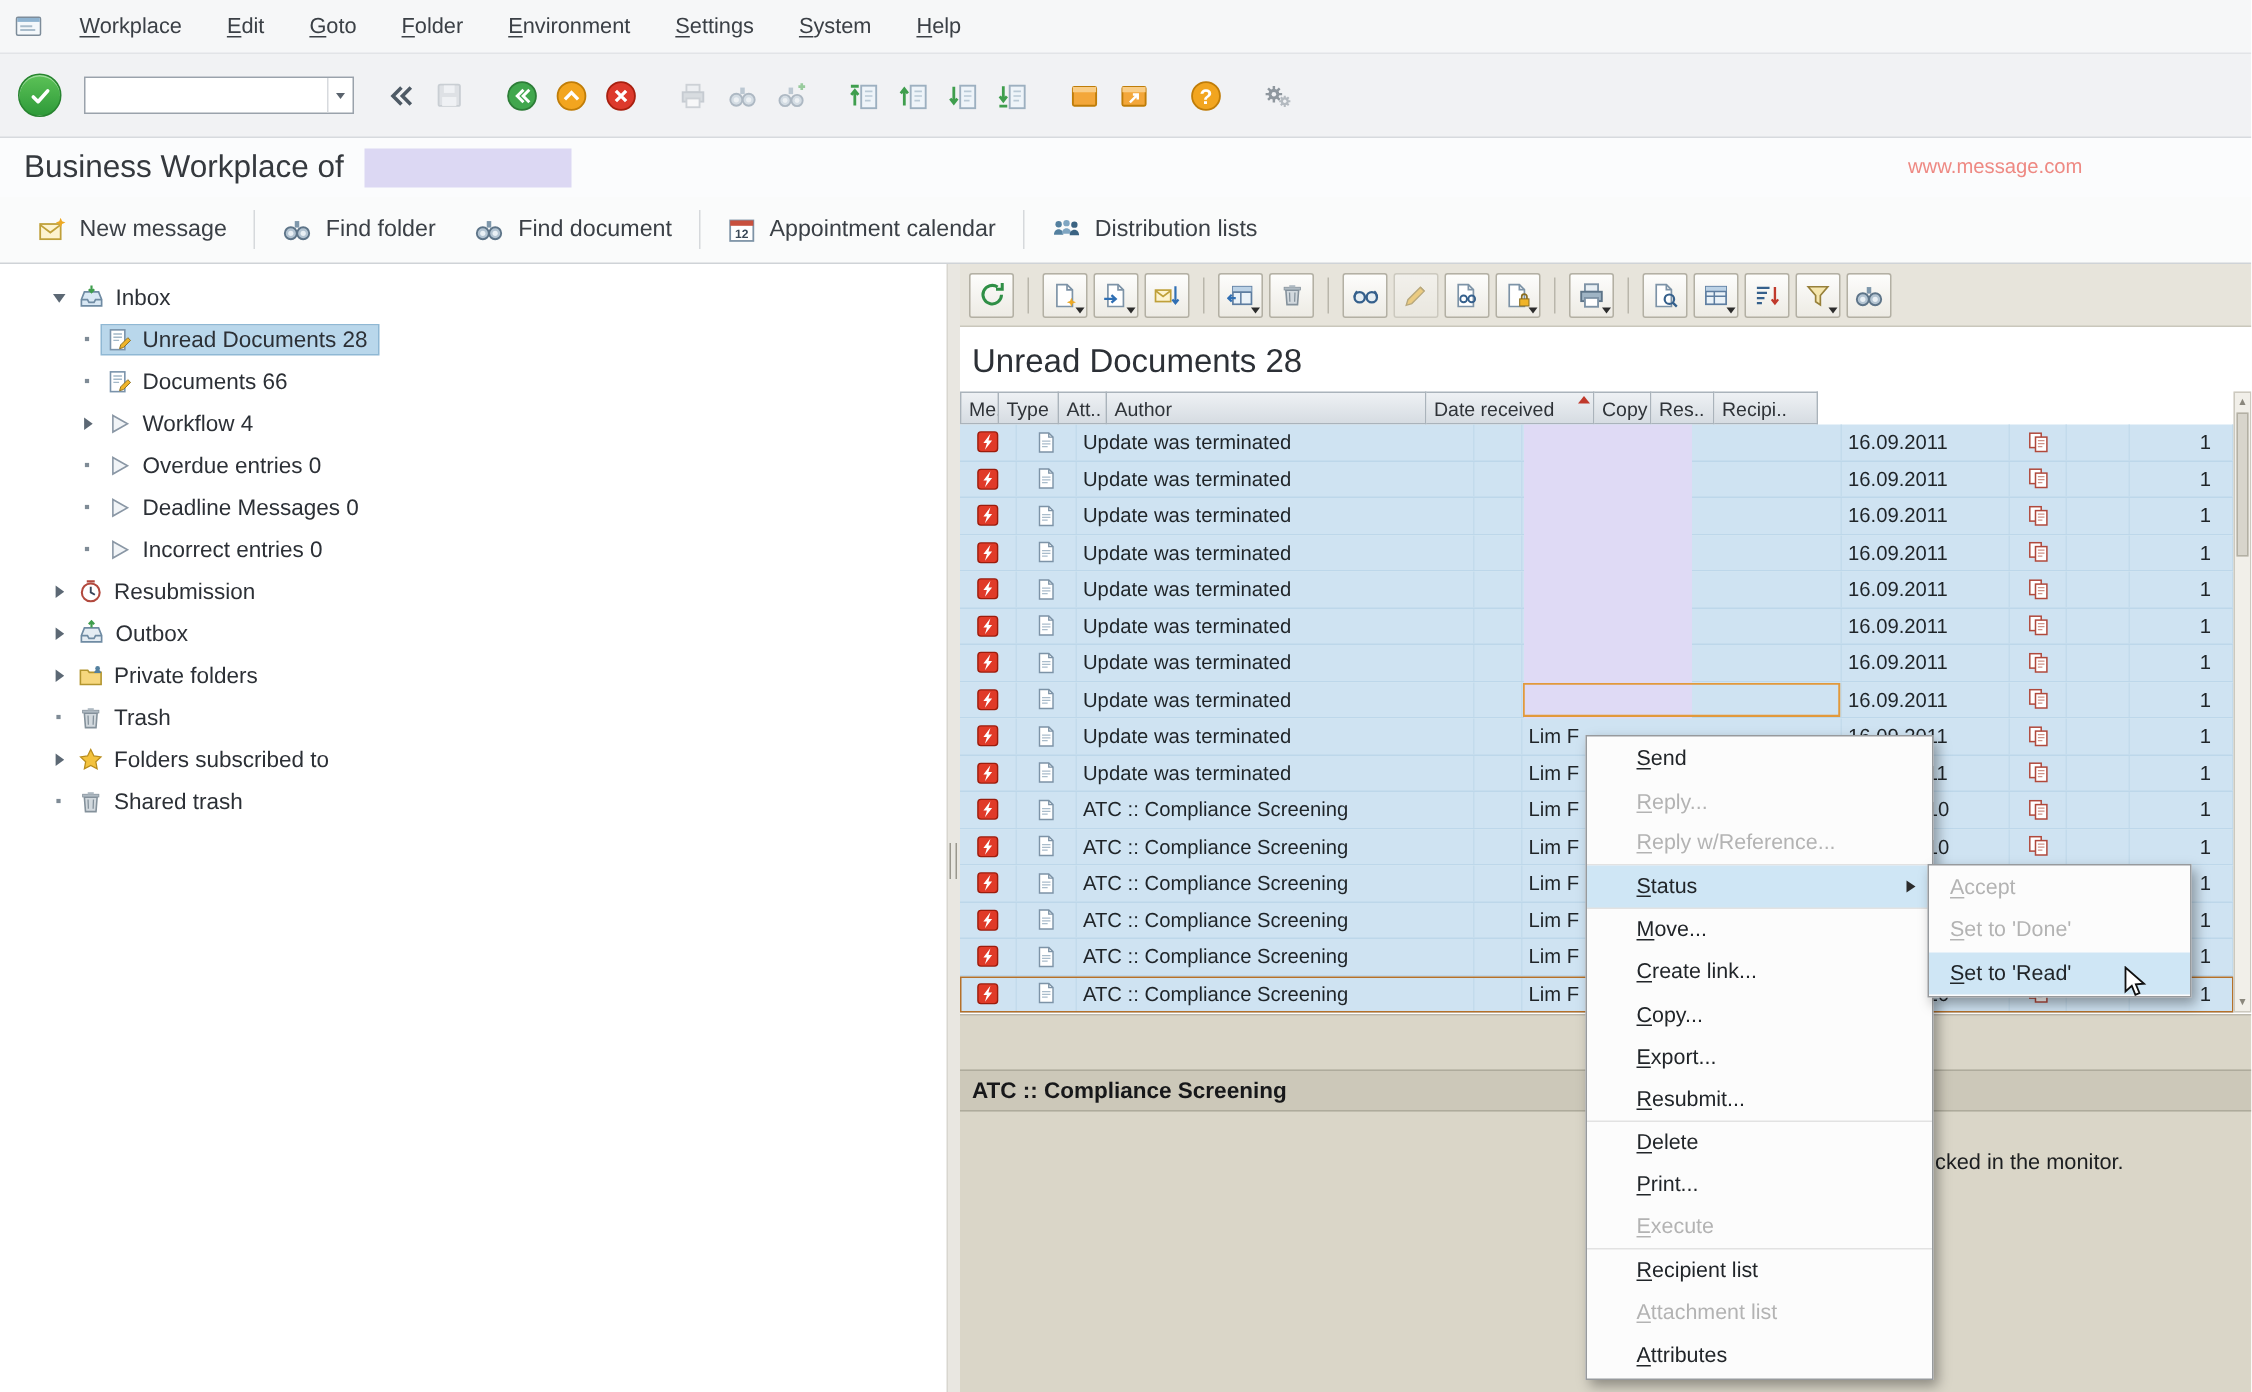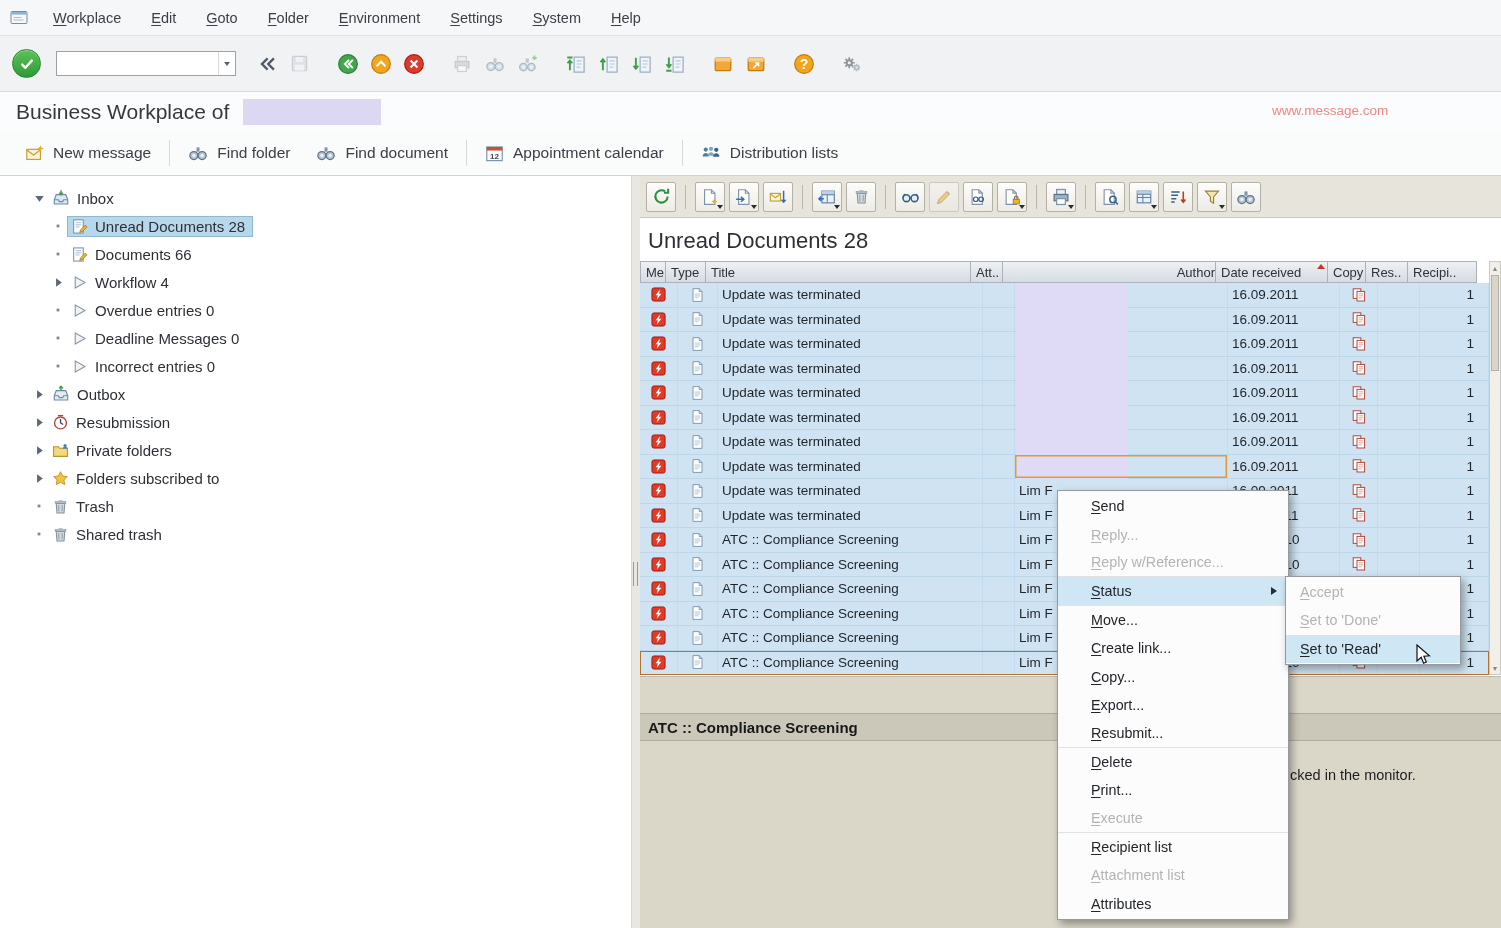--- a/index.html
+++ b/index.html
@@ -485,102 +485,102 @@
       <div class="titem lvl1">
         <span class="tlead">
           <span class="ic">
             <svg width="11" height="11" viewBox="0 0 10 10">
               <path d="M2.8 1.2v7.6L8 5z" fill="#5c6874"></path>
             </svg>
           </span>
         </span>
         <span class="tsel">
           <span class="ic">
+            <svg width="17" height="17" viewBox="0 0 16 16">
+              <path d="M5.5 1.5h5" stroke="#b2493e" stroke-width="1.3"></path>
+              <circle cx="8" cy="8.4" r="5.6" fill="#fff" stroke="#b2493e" stroke-width="1.3"></circle>
+              <path d="M8 4.8v3.6l2.6 1.5" fill="none" stroke="#39465a" stroke-width="1.2"></path>
+            </svg>
+          </span>
+          <span class="tlbl">Resubmission</span>
+        </span>
+      </div>
+      <div class="titem lvl1">
+        <span class="tlead">
+          <span class="ic">
+            <svg width="11" height="11" viewBox="0 0 10 10">
+              <path d="M2.8 1.2v7.6L8 5z" fill="#5c6874"></path>
+            </svg>
+          </span>
+        </span>
+        <span class="tsel">
+          <span class="ic">
             <svg width="18" height="18" viewBox="0 0 16 16">
               <path d="M2 9.5L3.8 5h8.4L14 9.5v3.8H2z" fill="#e4ecf3" stroke="#6f8ba3"></path>
               <path d="M2 9.5h3.6l.9 1.7h3l.9-1.7H14" fill="none" stroke="#6f8ba3"></path>
               <path d="M8 4.8V1.4M6.4 2.8L8 1.1l1.6 1.7" fill="none" stroke="#3f9e4d" stroke-width="1.3"></path>
             </svg>
           </span>
           <span class="tlbl">Outbox</span>
         </span>
       </div>
       <div class="titem lvl1">
         <span class="tlead">
           <span class="ic">
             <svg width="11" height="11" viewBox="0 0 10 10">
               <path d="M2.8 1.2v7.6L8 5z" fill="#5c6874"></path>
             </svg>
           </span>
         </span>
         <span class="tsel">
           <span class="ic">
             <svg width="17" height="17" viewBox="0 0 16 16">
-              <path d="M5.5 1.5h5" stroke="#b2493e" stroke-width="1.3"></path>
-              <circle cx="8" cy="8.4" r="5.6" fill="#fff" stroke="#b2493e" stroke-width="1.3"></circle>
-              <path d="M8 4.8v3.6l2.6 1.5" fill="none" stroke="#39465a" stroke-width="1.2"></path>
-            </svg>
-          </span>
-          <span class="tlbl">Resubmission</span>
-        </span>
-      </div>
-      <div class="titem lvl1">
-        <span class="tlead">
-          <span class="ic">
-            <svg width="11" height="11" viewBox="0 0 10 10">
-              <path d="M2.8 1.2v7.6L8 5z" fill="#5c6874"></path>
-            </svg>
-          </span>
-        </span>
-        <span class="tsel">
-          <span class="ic">
-            <svg width="17" height="17" viewBox="0 0 16 16">
               <path d="M1.5 4.5h4.6l1 1.4h7.4v7.6H1.5z" fill="#f6d77e" stroke="#b3952f"></path>
               <circle cx="12.3" cy="3.4" r="1.5" fill="#53809f"></circle>
               <path d="M10.2 6.3c0-1.3.9-2 2.1-2s2.1.7 2.1 2" fill="#53809f"></path>
             </svg>
           </span>
           <span class="tlbl">Private folders</span>
-        </span>
-      </div>
-      <div class="titem lvl1">
-        <span class="tlead">
-          <span class="ic">
-            <svg width="11" height="11" viewBox="0 0 10 10">
-              <path d="M2.8 1.2v7.6L8 5z" fill="#5c6874"></path>
-            </svg>
-          </span>
-        </span>
-        <span class="tsel">
-          <span class="ic">
-            <svg width="17" height="17" viewBox="0 0 16 16">
-              <path d="M8 1.6l2 4 4.4.6-3.2 3.1.8 4.4L8 11.6l-4 2.1.8-4.4L1.6 6.2 6 5.6z" fill="#f3c23e" stroke="#b98d1d" stroke-width="0.8"></path>
-            </svg>
-          </span>
-          <span class="tlbl">Folders subscribed to</span>
         </span>
       </div>
       <div class="titem lvl1">
         <span class="tlead">
           <span class="ic">
             <svg width="8" height="8" viewBox="0 0 8 8">
               <rect x="2.6" y="2.6" width="2.8" height="2.8" fill="#7f8b96"></rect>
             </svg>
           </span>
         </span>
         <span class="tsel">
           <span class="ic">
             <svg width="17" height="17" viewBox="0 0 16 16">
               <path d="M4 5.2h8l-.7 9H4.7z" fill="#d2d9de" stroke="#84919b"></path>
               <rect x="2.9" y="3.3" width="10.2" height="1.7" fill="#aeb9c2" stroke="#84919b" stroke-width="0.5"></rect>
               <rect x="6.1" y="2" width="3.8" height="1.4" fill="#aeb9c2"></rect>
               <path d="M6.3 6.6l.2 5.8M9.7 6.6l-.2 5.8" stroke="#84919b" stroke-width="0.8"></path>
             </svg>
           </span>
           <span class="tlbl">Trash</span>
+        </span>
+      </div>
+      <div class="titem lvl1">
+        <span class="tlead">
+          <span class="ic">
+            <svg width="11" height="11" viewBox="0 0 10 10">
+              <path d="M2.8 1.2v7.6L8 5z" fill="#5c6874"></path>
+            </svg>
+          </span>
+        </span>
+        <span class="tsel">
+          <span class="ic">
+            <svg width="17" height="17" viewBox="0 0 16 16">
+              <path d="M8 1.6l2 4 4.4.6-3.2 3.1.8 4.4L8 11.6l-4 2.1.8-4.4L1.6 6.2 6 5.6z" fill="#f3c23e" stroke="#b98d1d" stroke-width="0.8"></path>
+            </svg>
+          </span>
+          <span class="tlbl">Folders subscribed to</span>
         </span>
       </div>
       <div class="titem lvl1">
         <span class="tlead">
           <span class="ic">
             <svg width="8" height="8" viewBox="0 0 8 8">
               <rect x="2.6" y="2.6" width="2.8" height="2.8" fill="#7f8b96"></rect>
             </svg>
           </span>
         </span>
@@ -766,27 +766,24 @@
       </div>
     <div id="rtitle">Unread Documents 28</div>
     <div id="table">
       <div id="thead">
           <div class="th" style="width: 26px;">
             <span>Me..</span>
           </div>
           <div class="th" style="width: 40px;">
             <span>Type</span>
           </div>
-          <div class="th" style="width: 265px;">
-            <span>Title</span>
-          </div>
           <div class="th" style="width: 32px;">
             <span>Att..</span>
           </div>
-          <div class="th" style="width: 213px; justify-content: flex-end;">
+          <div class="th" style="width: 213px;">
             <span>Author</span>
           </div>
           <div class="th" style="width: 112px;">
             <span>Date received</span>
             <span class="sortmark"></span>
           </div>
           <div class="th" style="width: 38px;">
             <span>Copy</span>
           </div>
           <div class="th" style="width: 42px;">

